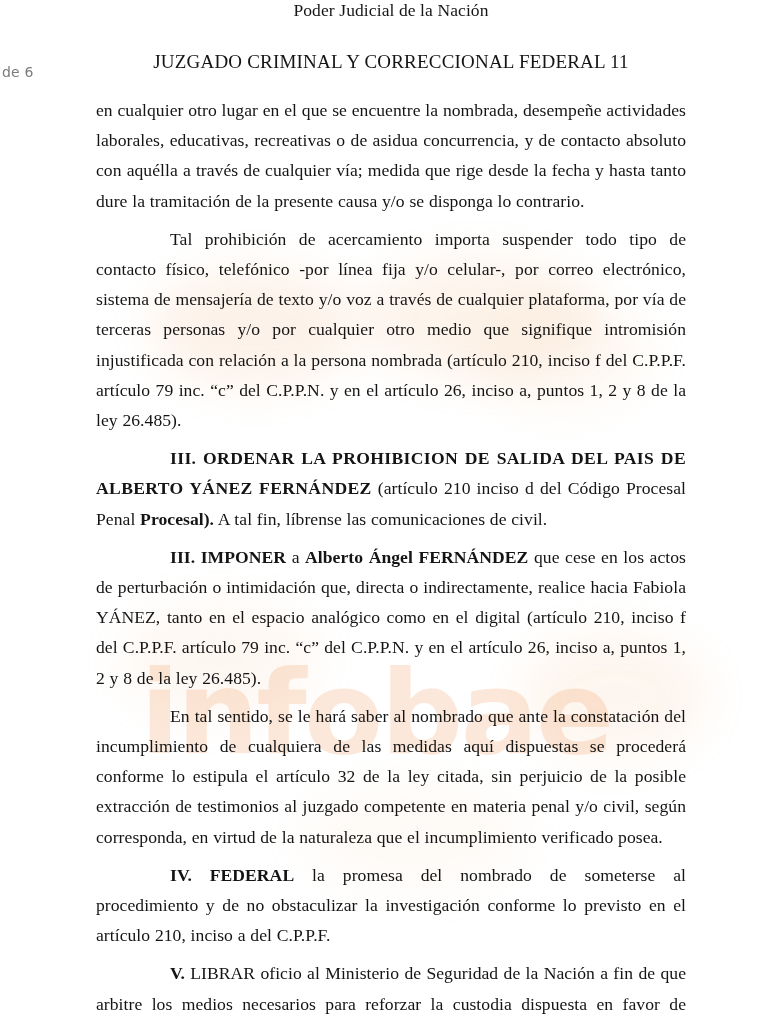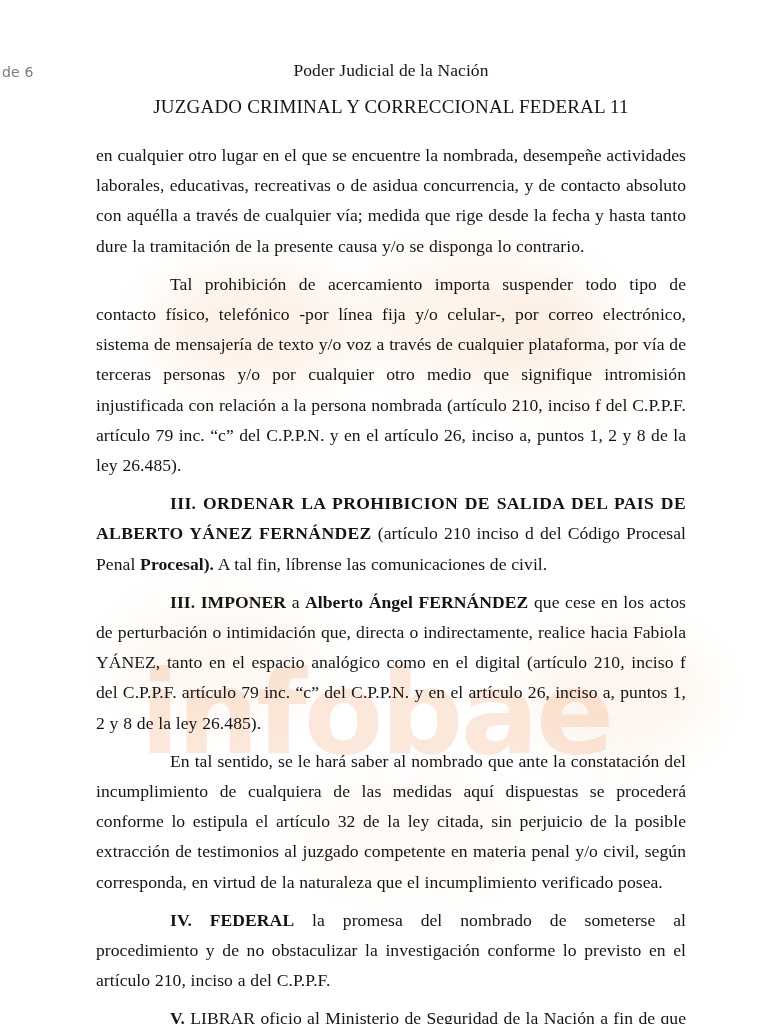--- a/index.html
+++ b/index.html
@@ -83,26 +83,25 @@
     width: 606px;
     z-index: 2;
   }
 
   .hdr {
     text-align: center;
     color: #151515;
   }
   .hdr-main {
     font-size: 17.5px;
-    margin-top: 60px;
     letter-spacing: .1px;
   }
   .hdr-sub {
     font-size: 19px;
-    margin-top: 15px;
+    margin-top: 30px;
     letter-spacing: .2px;
     white-space: nowrap;
   }
 
   .body-block {
     margin-top: 22px;
   }
 
   p.para {
     margin: 8px;

